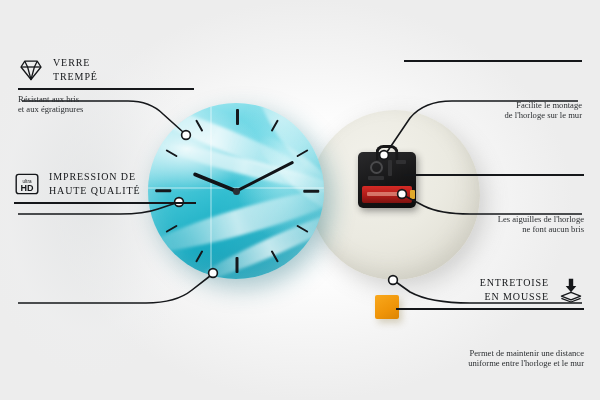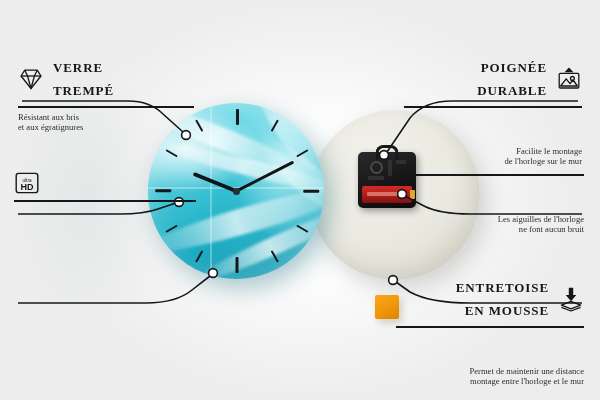--- a/index.html
+++ b/index.html
@@ -75,21 +75,21 @@
   .hand.minute{width:3px;height:64px;margin-left:-1.5px;}
   .hand-cap{position:absolute;left:50%;top:50%;width:7px;height:7px;margin:-3.5px 0 0 -3.5px;border-radius:50%;background:#2a2f35;}
 
   
   .feature{position:absolute;width:200px;}
   .feature .fhead{display:flex;align-items:center;gap:9px;}
   .feature.left .fhead{justify-content:flex-start;}
   .feature.right .fhead{justify-content:flex-end;}
   .ftitle{
     font-family:"Liberation Serif", serif;
-    font-weight:700;font-size:13px;line-height:23px;
+    font-weight:400;font-size:10px;line-height:14px;
     letter-spacing:.9px;color:#15171a;text-transform:uppercase;white-space:pre-line;
   }
   .feature.right .ftitle{text-align:right;}
   .frule{height:1.6px;background:#15171a;margin:4px 0 4px;}
   .fdesc{
     font-family:"Liberation Serif", serif;
     font-size:8.6px;line-height:10.6px;color:#2b2e31;white-space:pre-line;
   }
   .feature.right .fdesc{text-align:right;margin-top:38px;}
   .ficon{width:26px;height:26px;flex:0 0 26px;}
@@ -187,63 +187,51 @@
 
   <div class="feature left" style="left:14px;top:170px;width:182px;">
     <div class="fhead">
       <span class="ficon">
         <svg viewBox="0 0 26 26">
           <rect x="2.2" y="3.4" width="21.6" height="19.2" rx="2.4" fill="none" stroke="#15171a" stroke-width="1.4"></rect>
           <text x="13" y="11.6" text-anchor="middle" font-family="Liberation Sans, sans-serif" font-size="4.6" fill="#15171a">ultra</text>
           <text x="13" y="20" text-anchor="middle" font-family="Liberation Sans, sans-serif" font-size="9" font-weight="bold" fill="#15171a">HD</text>
         </svg>
       </span>
+      <span class="ftitle">IMPRESSION DE
+HAUTE QUALITÉ</span>
     </div>
     <div class="frule"></div>
   </div>
 
 
   <div class="feature right" style="left:404px;top:56px;width:178px;">
-    <div class="fhead">
-      <span class="ftitle">POIGNÉE
-DURABLE</span>
-      <span class="ficon">
-        <svg viewBox="0 0 26 26">
-            <g fill="none" stroke="#15171a" stroke-width="1.3" stroke-linejoin="round">
-          <path d="M13 1.6 L8.5 6.2 H17.5 Z" fill="#15171a" stroke="none"></path>
-          <rect x="3.2" y="7.4" width="19.6" height="14.6" rx="1.1"></rect>
-          <circle cx="16.4" cy="12.4" r="1.9"></circle>
-          <path d="M4.6 20 L10.2 12.8 L14 17.6 L17 14 L21.4 20 Z"></path>
-        </g>
-          </svg>
-      </span>
-    </div>
     <div class="frule"></div>
     <div class="fdesc">Facilite le montage
 de l'horloge sur le mur</div>
   </div>
 
   <div class="feature right" style="left:404px;top:170px;width:180px;">
     <div class="frule"></div>
     <div class="fdesc">Les aiguilles de l'horloge
-ne font aucun bruit</div>
+ne font aucun bris</div>
   </div>
 
   <div class="feature right" style="left:396px;top:276px;width:188px;">
     <div class="fhead">
       <span class="ftitle">ENTRETOISE
 EN MOUSSE</span>
       <span class="ficon">
         <svg viewBox="0 0 26 26">
             <g fill="none" stroke="#15171a" stroke-width="1.3" stroke-linejoin="round">
           <path d="M10.8 1.8 h4.4 v7.2 h3.1 L13 15.2 L7.7 9 h3.1 z" fill="#15171a" stroke="none"></path>
           <path d="M13 15.4 L22.6 19.1 L13 22.8 L3.4 19.1 Z"></path>
           <path d="M3.4 21.4 L13 25 L22.6 21.4"></path>
         </g>
           </svg>
       </span>
     </div>
     <div class="frule"></div>
     <div class="fdesc">Permet de maintenir une distance
-montage entre l'horloge et le mur</div>
+uniforme entre l'horloge et le mur</div>
   </div>
 
 </div>
 
 </body></html>

